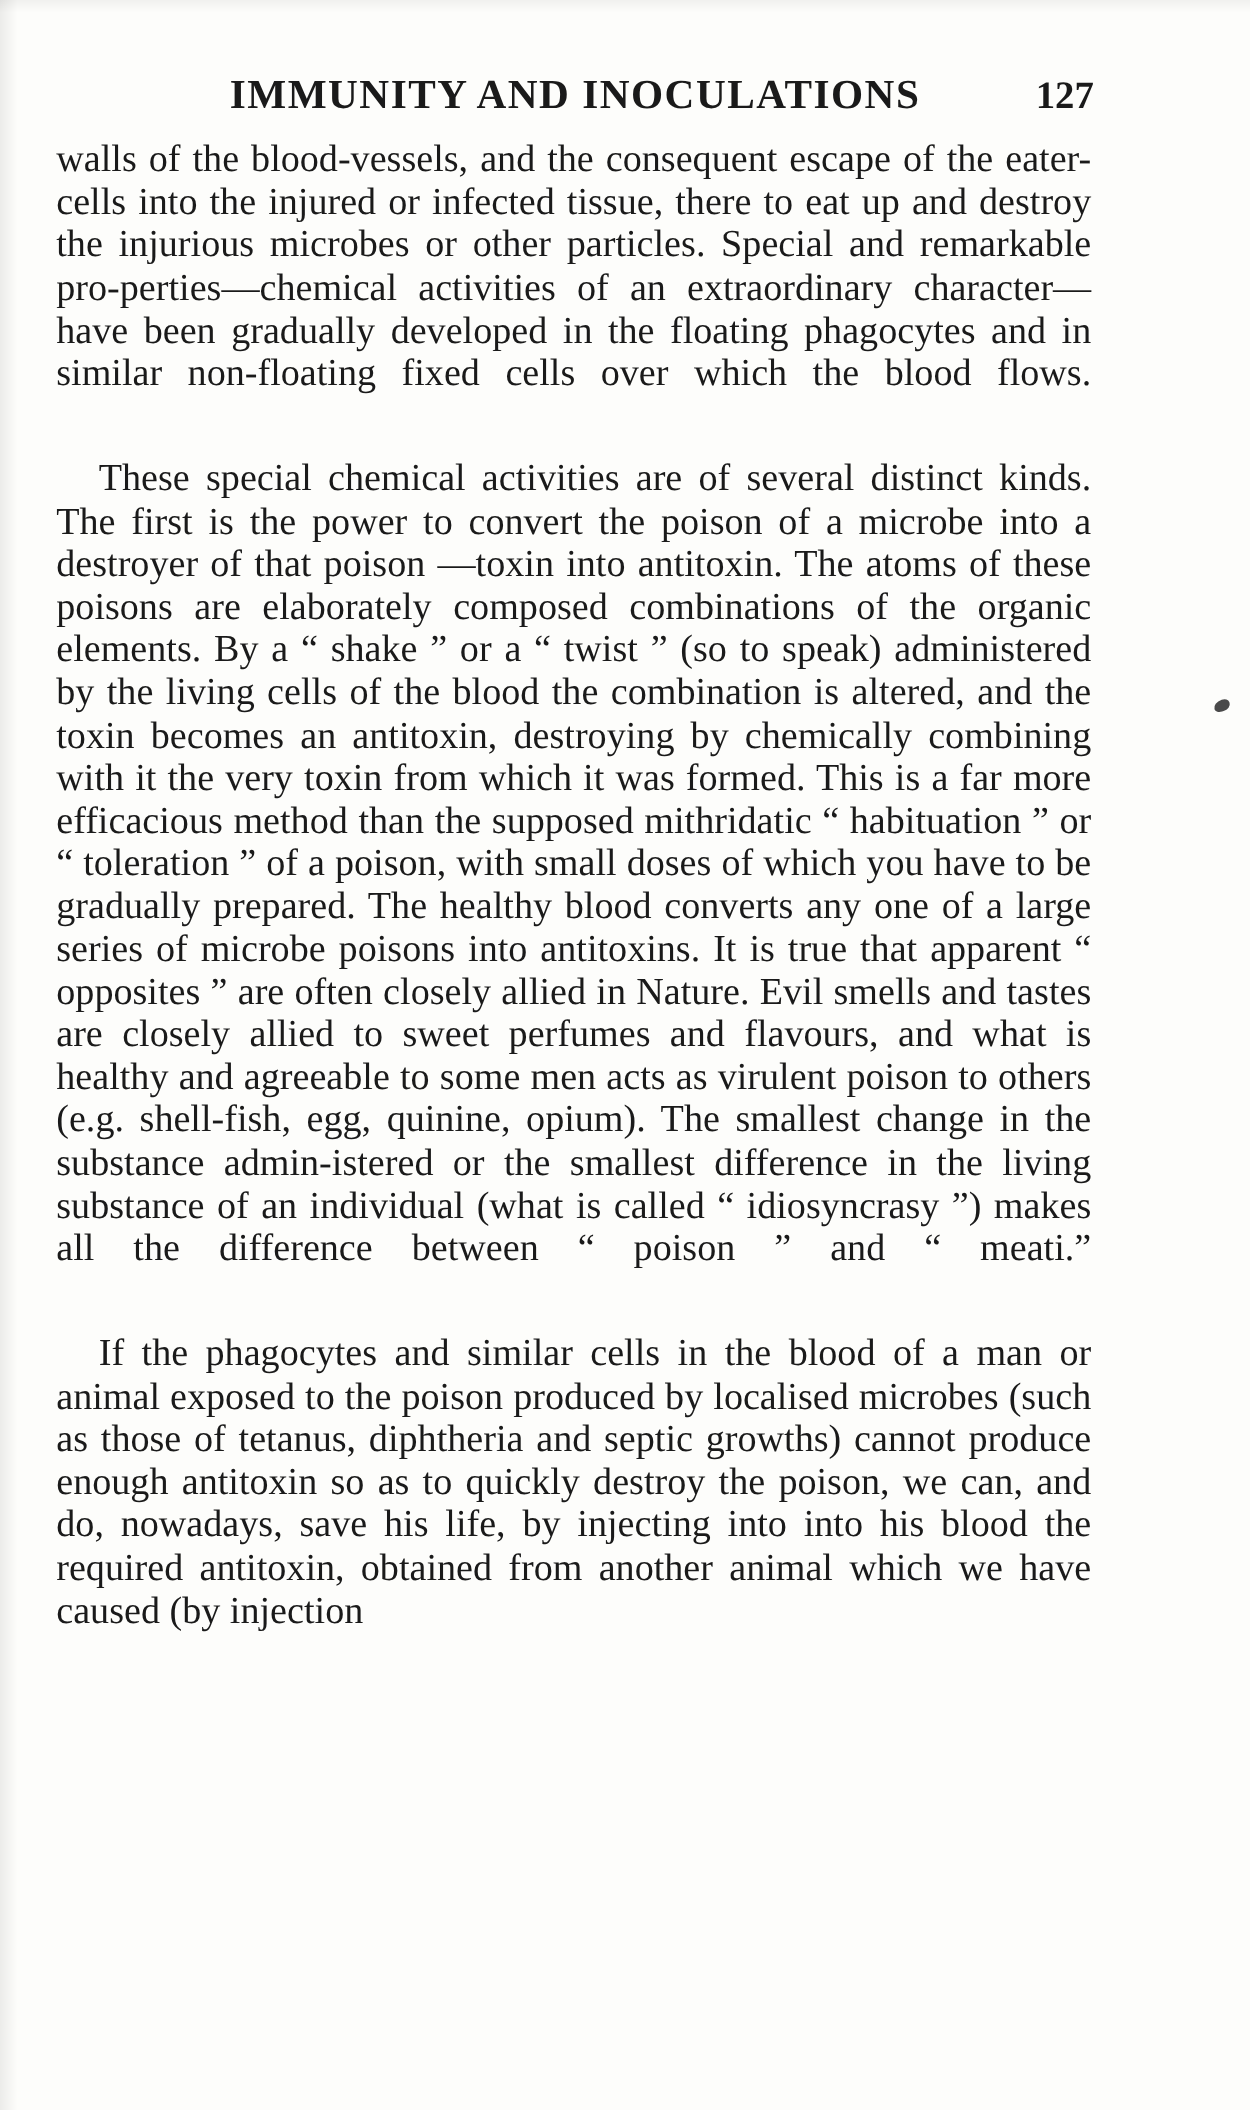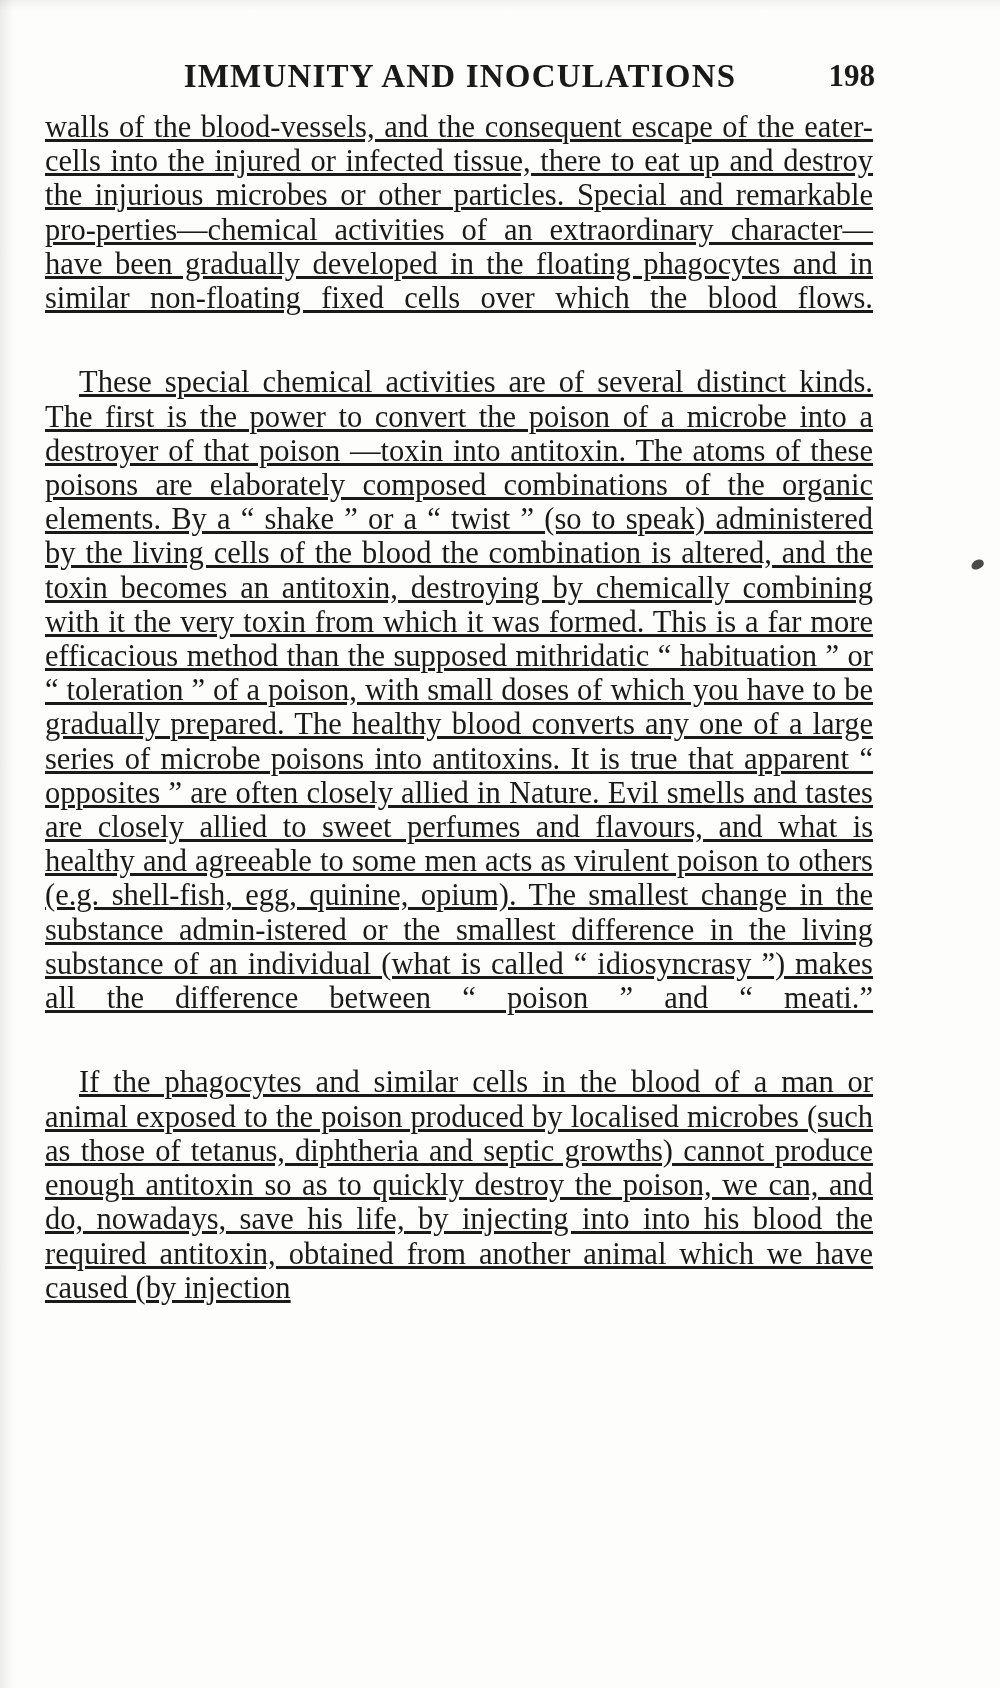--- a/index.html
+++ b/index.html
@@ -48,21 +48,20 @@
   }
   .body-text {
     position: absolute;
     left: 45px;
     top: 110px;
     width: 828px;
     font-size: 30.5px;
     line-height: 34.2px;
     text-align: justify;
     text-justify: inter-word;
-    text-decoration: underline;
   }
   .para {
     margin: 0;
     text-indent: 34px;
     text-align: justify;
   }
   .para.first {
     text-indent: 0;
   }
   .para + .para {
@@ -108,21 +107,21 @@
 </head>
 <body>
 
 <div class="page">
 
   <div class="spine-shadow"></div>
   <div class="edge-shadow-top"></div>
 
   <div class="header">
     <div class="header-title">IMMUNITY AND INOCULATIONS</div>
-    <div class="header-pageno">198</div>
+    <div class="header-pageno">127</div>
   </div>
 
   <div class="body-text">
     <p class="para first">walls of the blood-vessels, and the consequent escape of the eater-cells into the injured or infected tissue, there to eat up and destroy the injurious microbes or other particles. Special and remarkable pro-perties—chemical activities of an extraordinary character—have been gradually developed in the floating phagocytes and in similar non-floating fixed cells over which the blood flows.</p>
     <p class="para">These special chemical activities are of several distinct kinds. The first is the power to convert the poison of a microbe into a destroyer of that poison —toxin into antitoxin. The atoms of these poisons are elaborately composed combinations of the organic elements. By a “ shake ” or a “ twist ” (so to speak) administered by the living cells of the blood the combination is altered, and the toxin becomes an antitoxin, destroying by chemically combining with it the very toxin from which it was formed. This is a far more efficacious method than the supposed mithridatic “ habituation ” or “ toleration ” of a poison, with small doses of which you have to be gradually prepared. The healthy blood converts any one of a large series of microbe poisons into antitoxins. It is true that apparent “ opposites ” are often closely allied in Nature. Evil smells and tastes are closely allied to sweet perfumes and flavours, and what is healthy and agreeable to some men acts as virulent poison to others (e.g. shell-fish, egg, quinine, opium). The smallest change in the substance admin-istered or the smallest difference in the living substance of an individual (what is called “ idiosyncrasy ”) makes all the difference between “ poison ” and “ meati.”</p>
     <p class="para nostretch">If the phagocytes and similar cells in the blood of a man or animal exposed to the poison produced by localised microbes (such as those of tetanus, diphtheria and septic growths) cannot produce enough antitoxin so as to quickly destroy the poison, we can, and do, nowadays, save his life, by injecting into into his blood the required antitoxin, obtained from another animal which we have caused (by injection</p>
   </div>
 
   <div class="ink-mark"></div>
 

